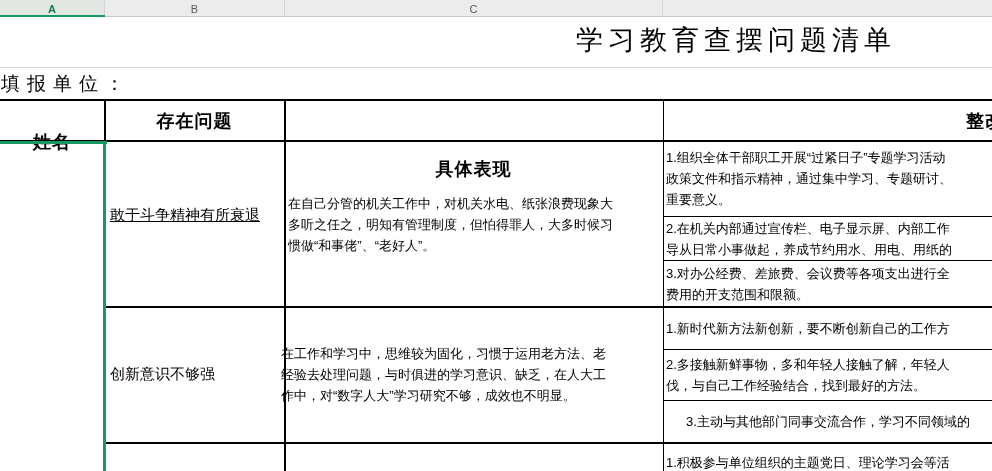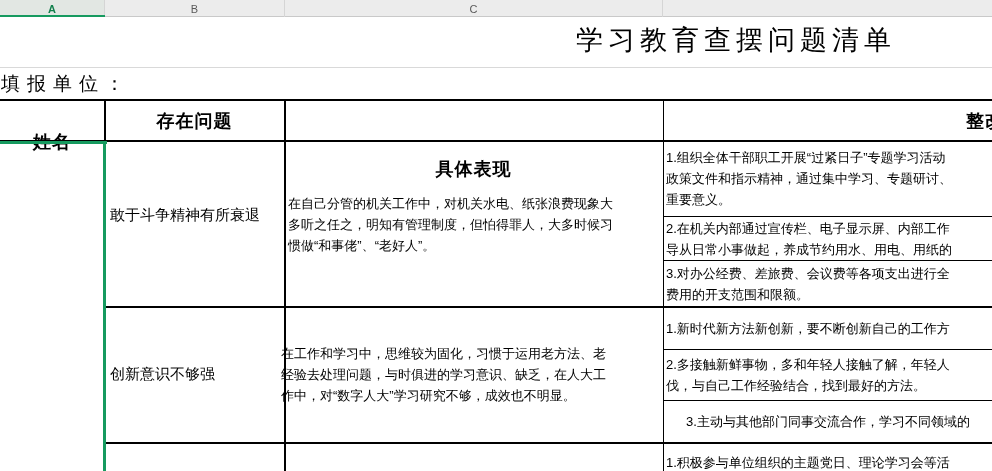--- a/index.html
+++ b/index.html
@@ -84,21 +84,21 @@
   </div>
   <div class="hcell" style="left:285px;width:377px;margin-top:48px;">
     <span>具体表现</span>
   </div>
   <div class="hcell" style="left:663px;width:682px;">
     <span>整改措施</span>
   </div>
 
   <div class="bcell" style="left:0;top:144px;width:102px;height:327px;"></div>
 
-  <div class="bcell" style="left:107px;top:142px;width:177px;height:147px;">
+  <div class="bcell" style="left:107px;top:142px;width:177px;height:147px;text-decoration:underline;">
     <span>敢于斗争精神有所衰退</span>
   </div>
   <div class="lines" style="left:285px;top:142px;width:377px;height:164px;">
       <div class="tline">在自己分管的机关工作中，对机关水电、纸张浪费现象大</div>
       <div class="tline">多听之任之，明知有管理制度，但怕得罪人，大多时候习</div>
       <div class="tline">惯做“和事佬”、“老好人”。</div>
     </div>
   <div class="lines" style="left:663px;top:141px;width:329px;height:75px;">
       <div class="tline">1.组织全体干部职工开展“过紧日子”专题学习活动</div>
       <div class="tline">政策文件和指示精神，通过集中学习、专题研讨、</div>

